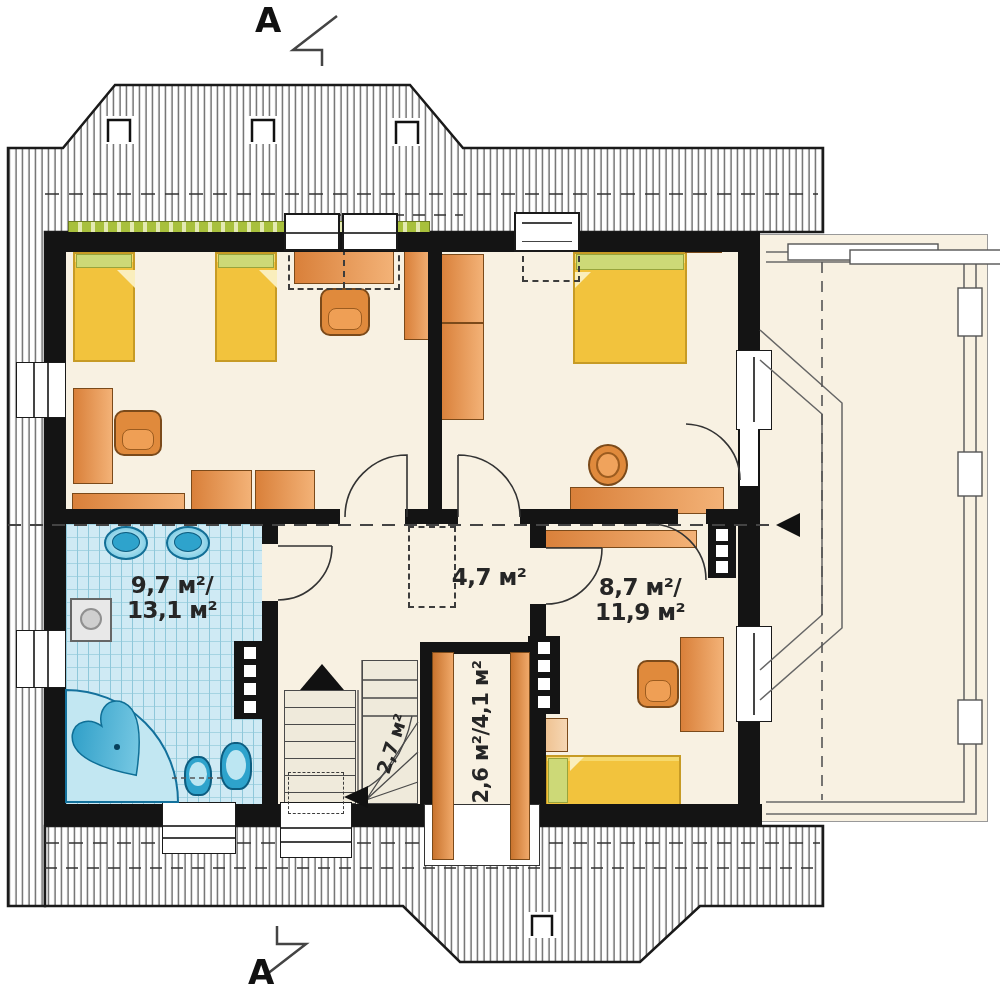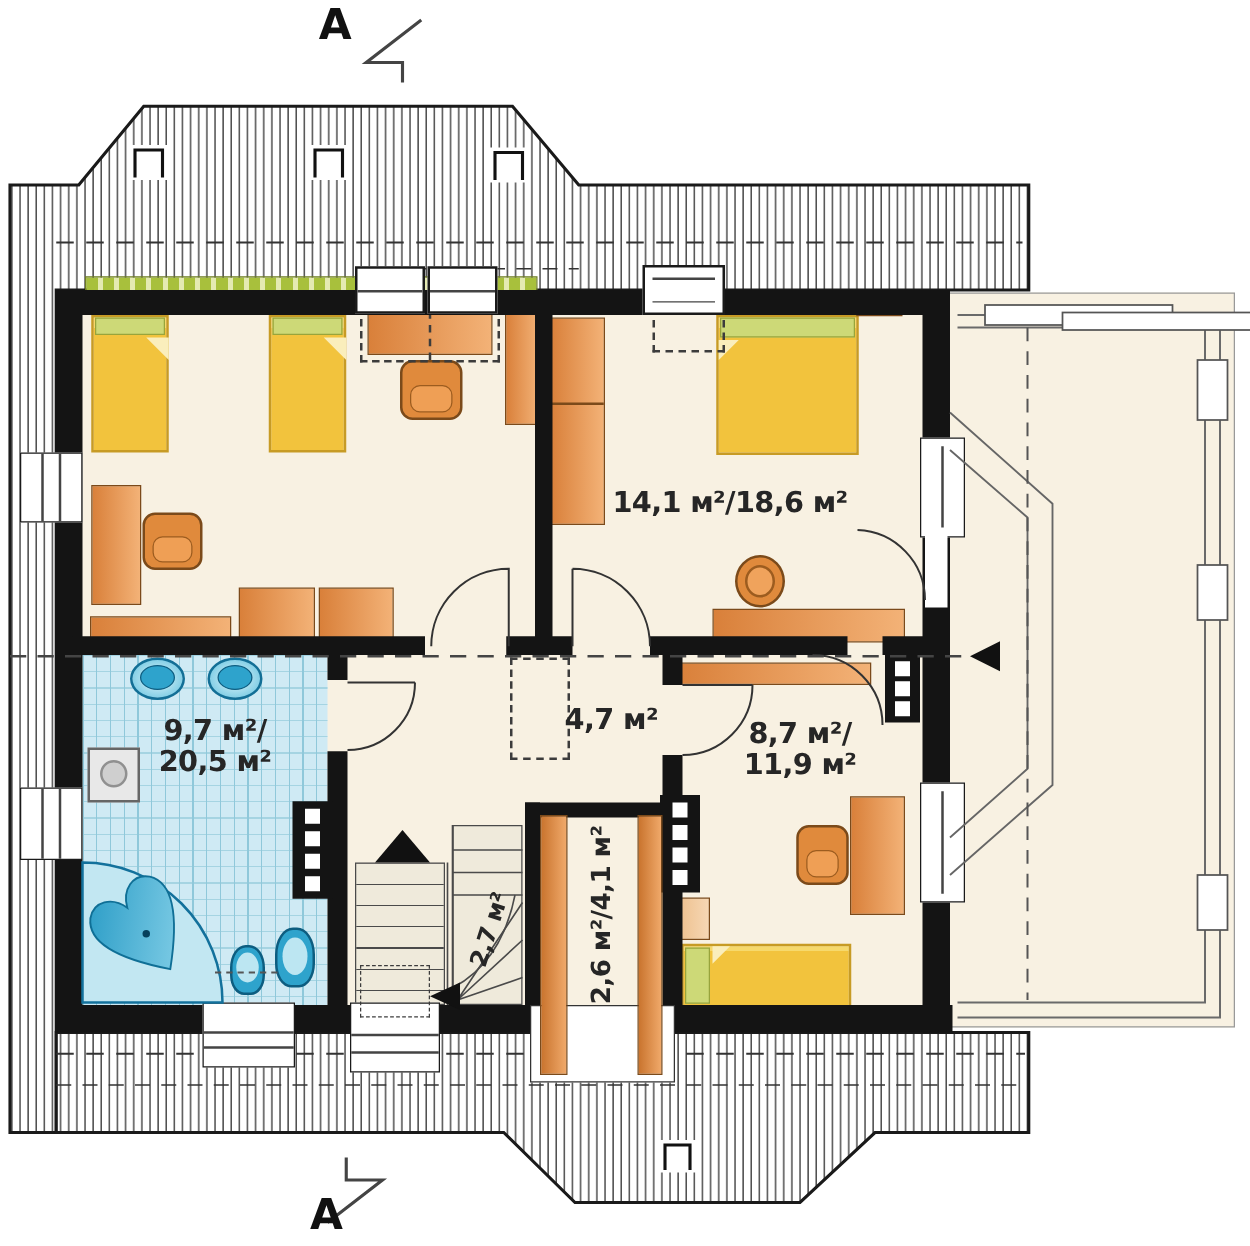--- a/index.html
+++ b/index.html
@@ -248,25 +248,24 @@
     </g>
     <path d="M822,262 V800" stroke="#555" stroke-width="1.6" stroke-dasharray="11,8" fill="none"></path>
 
     <path d="M8,525 H774" stroke="#444" stroke-width="2" stroke-dasharray="13,9" fill="none"></path>
     <polygon points="776,525 800,513 800,537" fill="#111"></polygon>
   </svg>
 
   <div class="marker" style="left:255px;top:0px;z-index:9;">A</div>
   <div class="marker" style="left:248px;top:952px;z-index:9;">A</div>
 
-  <div class="lbl" style="left:584px;top:403px;z-index:9;">14,1 м²/18,6 м²</div>
   <div class="lbl" style="left:489px;top:577px;z-index:9;">4,7 м²</div>
   <div class="lbl" style="left:172px;top:598px;z-index:9;">
     <span style="display:block;">9,7 м²/</span>
-    <span style="display:block;">20,5 м²</span>
+    <span style="display:block;">13,1 м²</span>
   </div>
   <div class="lbl" style="left:640px;top:600px;z-index:9;">
     <span style="display:block;">8,7 м²/</span>
     <span style="display:block;">11,9 м²</span>
   </div>
   <div class="lbl small rot90" style="left:481px;top:732px;z-index:9;">2,6 м²/4,1 м²</div>
   <div class="lbl rot72" style="left:392px;top:744px;z-index:9;">2,7 м²</div>
 
 </div>
 

